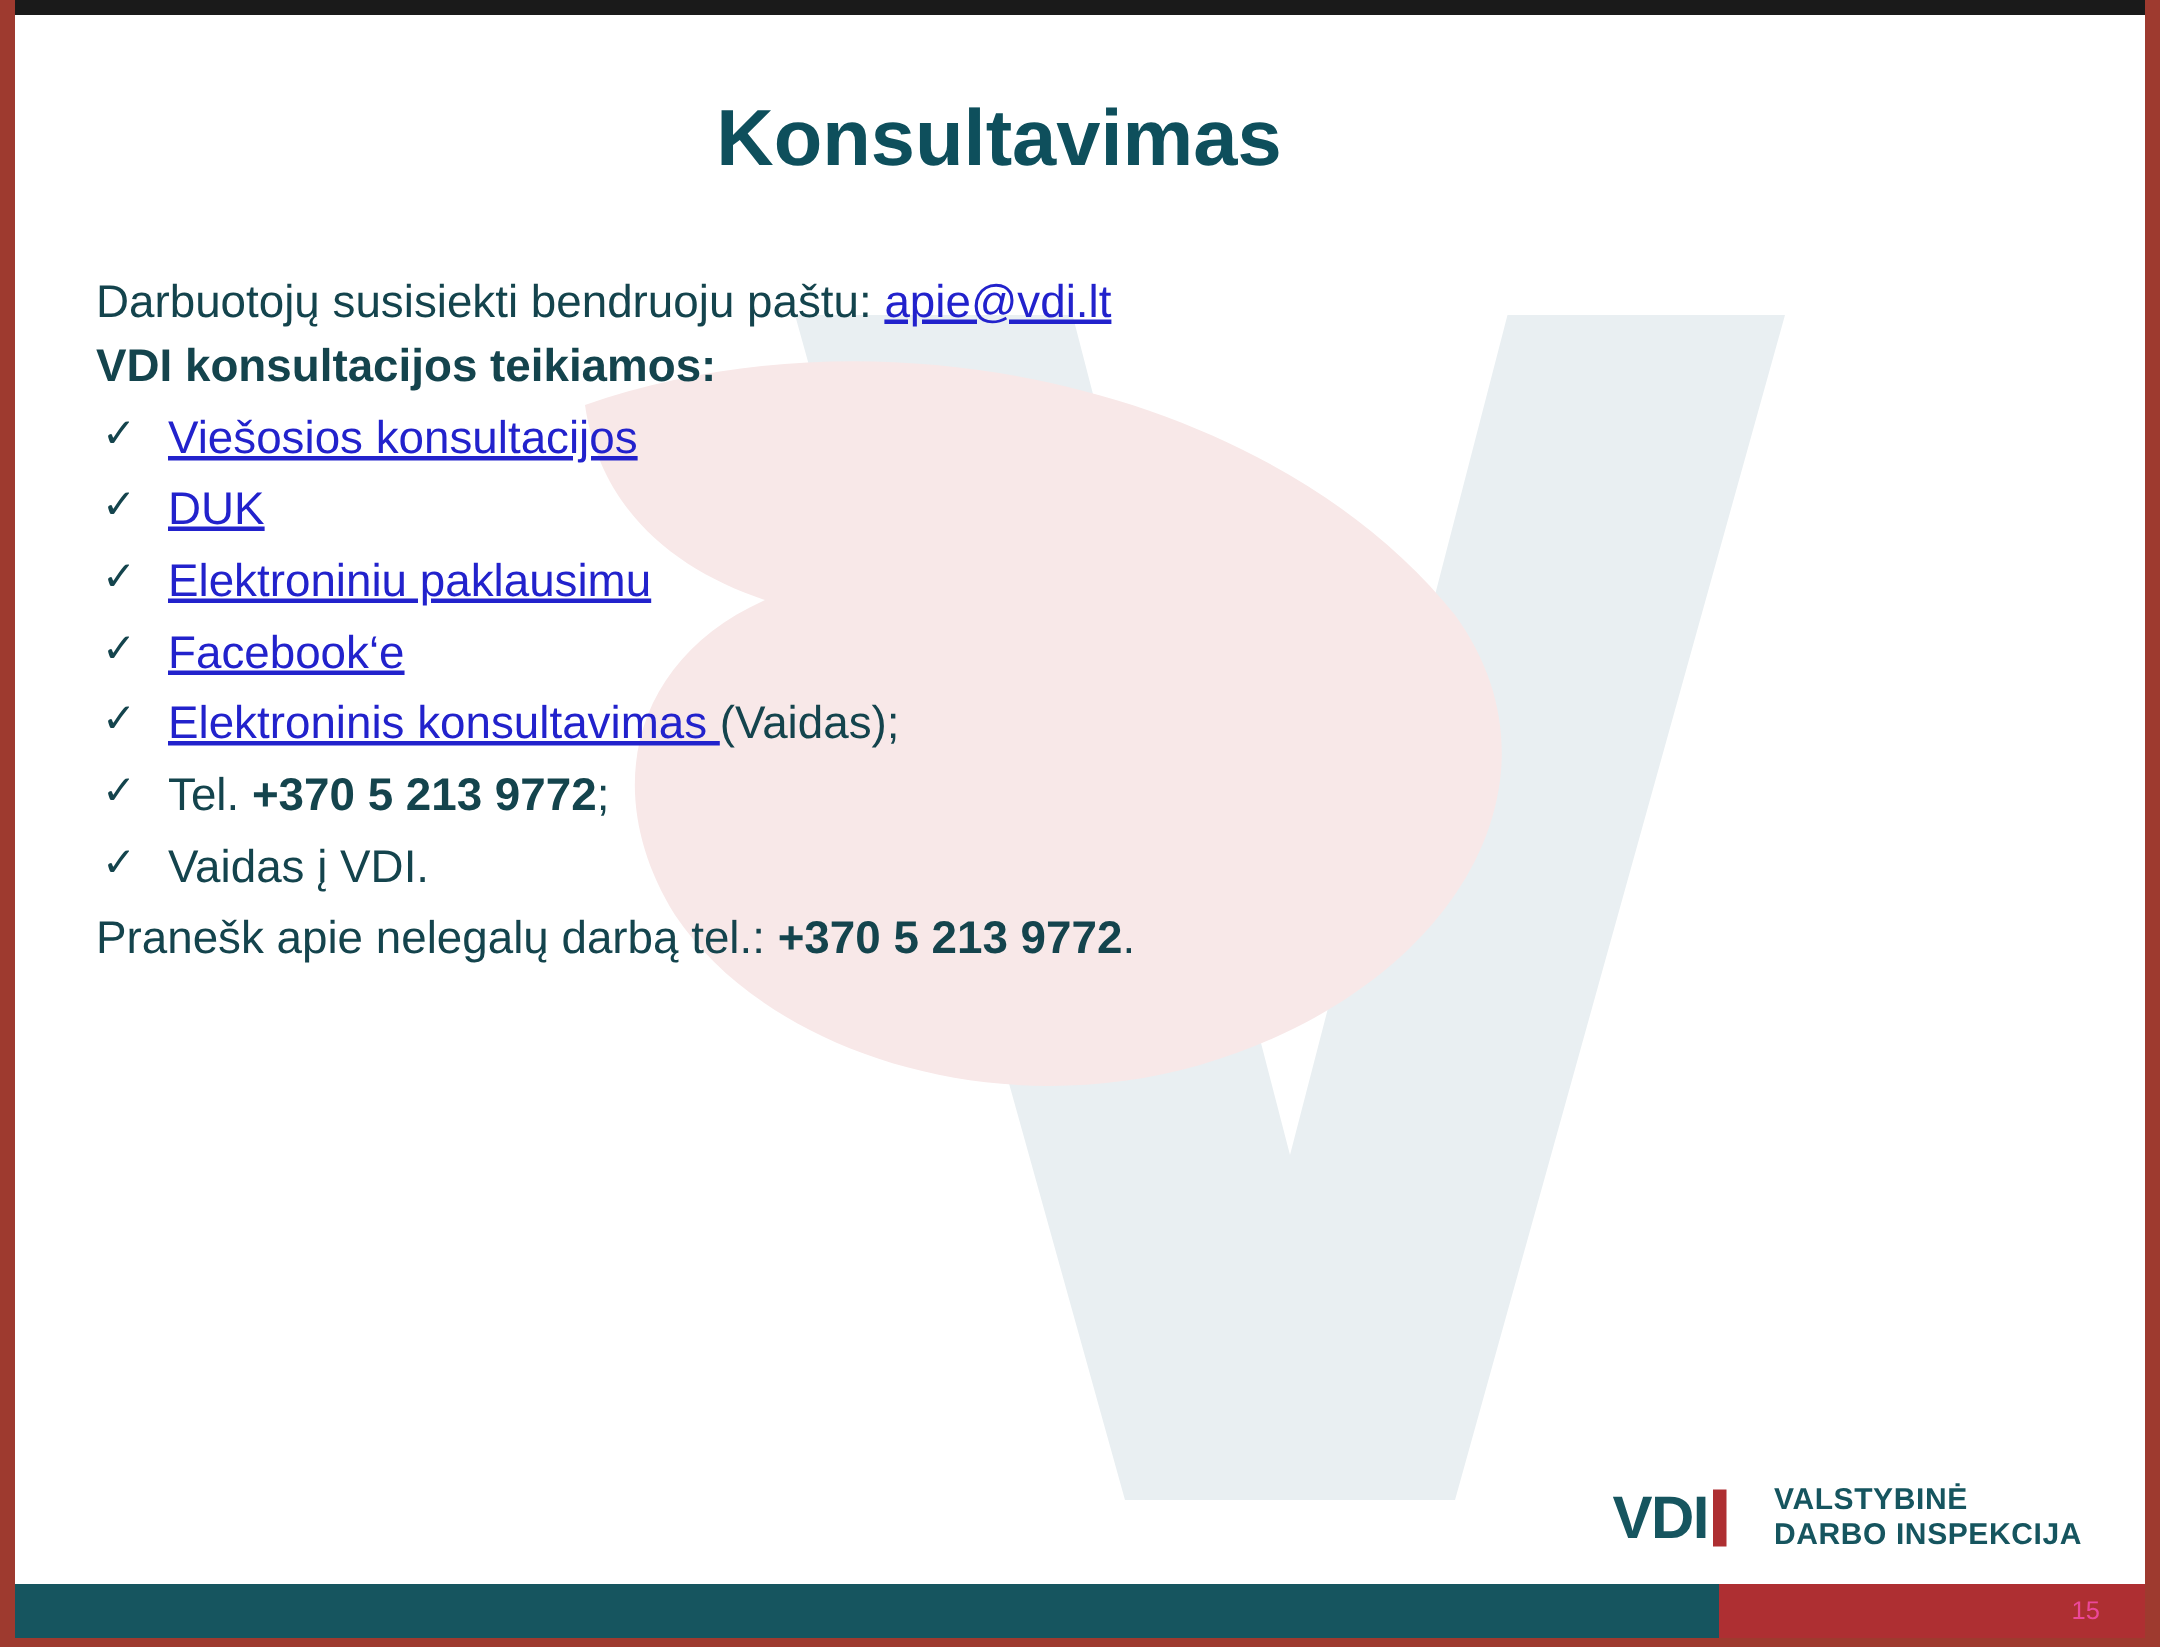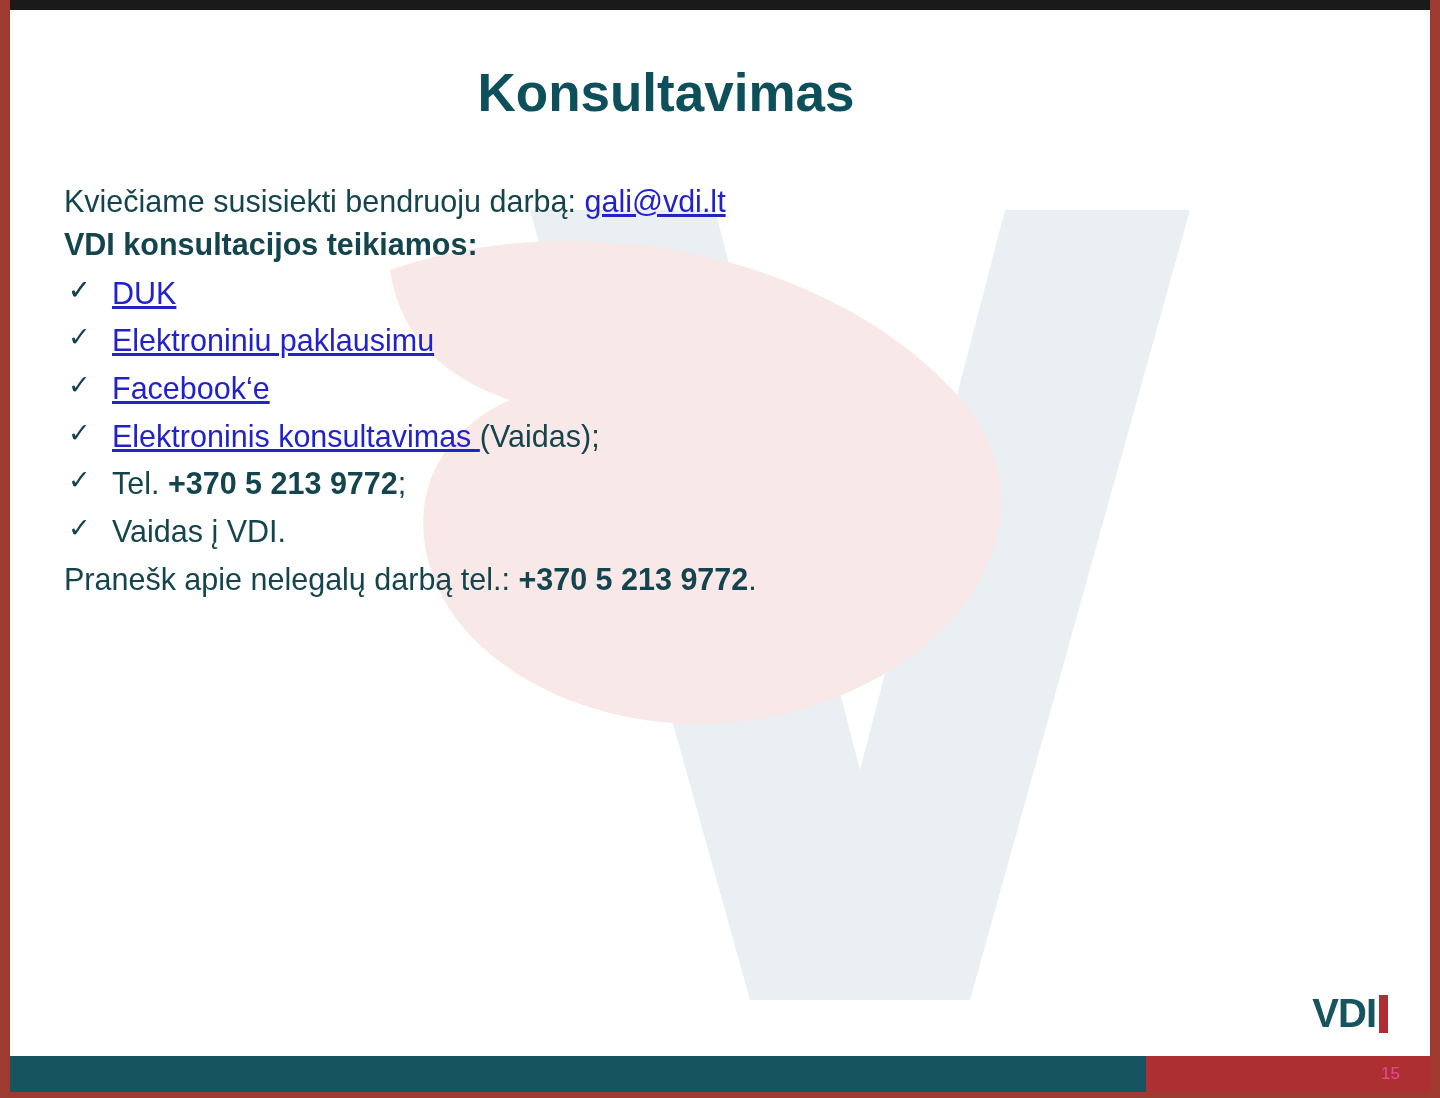--- a/index.html
+++ b/index.html
@@ -186,29 +186,29 @@
     <path d="M60 40 C 260 -30, 520 30, 640 180 C 720 290, 640 430, 470 480 C 330 520, 180 470, 120 380 C 70 300, 90 210, 180 170 C 120 150, 70 110, 60 40 Z" fill="#f8e8e8"></path>
   </svg>
 
   <div class="title">Konsultavimas</div>
 
   <div class="content">
 
 
 
     <div class="para">
-      <span>Kviečiame susisiekti bendruoju darbą: </span><a class="link" href="#">gali@vdi.lt</a>
+      <span>Darbuotojų susisiekti bendruoju paštu: </span><a class="link" href="#">apie@vdi.lt</a>
     </div>
 
     <div class="para bold">VDI konsultacijos teikiamos:</div>
 
     <ul class="checks">
       <li>
         <span class="tick">✓</span>
-        <span></span>
+        <a class="link" href="#">Viešosios konsultacijos</a><span></span>
       </li>
       <li>
         <span class="tick">✓</span>
         <a class="link" href="#">DUK</a><span></span>
       </li>
       <li>
         <span class="tick">✓</span>
         <a class="link" href="#">Elektroniniu paklausimu</a><span></span>
       </li>
       <li>
@@ -233,19 +233,23 @@
       <span>Pranešk apie nelegalų darbą tel.: </span><span class="bold">+370 5 213 9772</span><span>.</span>
     </div>
 
   </div>
 
   <div class="logo">
     <div class="logo-mark">
       <span>VDI</span>
         <span class="bar"></span>
     </div>
+    <div class="logo-text">
+      <div>VALSTYBINĖ</div>
+      <div>DARBO INSPEKCIJA</div>
+    </div>
   </div>
 
   <div class="bottom-teal"></div>
   <div class="bottom-red"></div>
   <div class="page-num">15</div>
 
 </div>
 
 </body></html>

